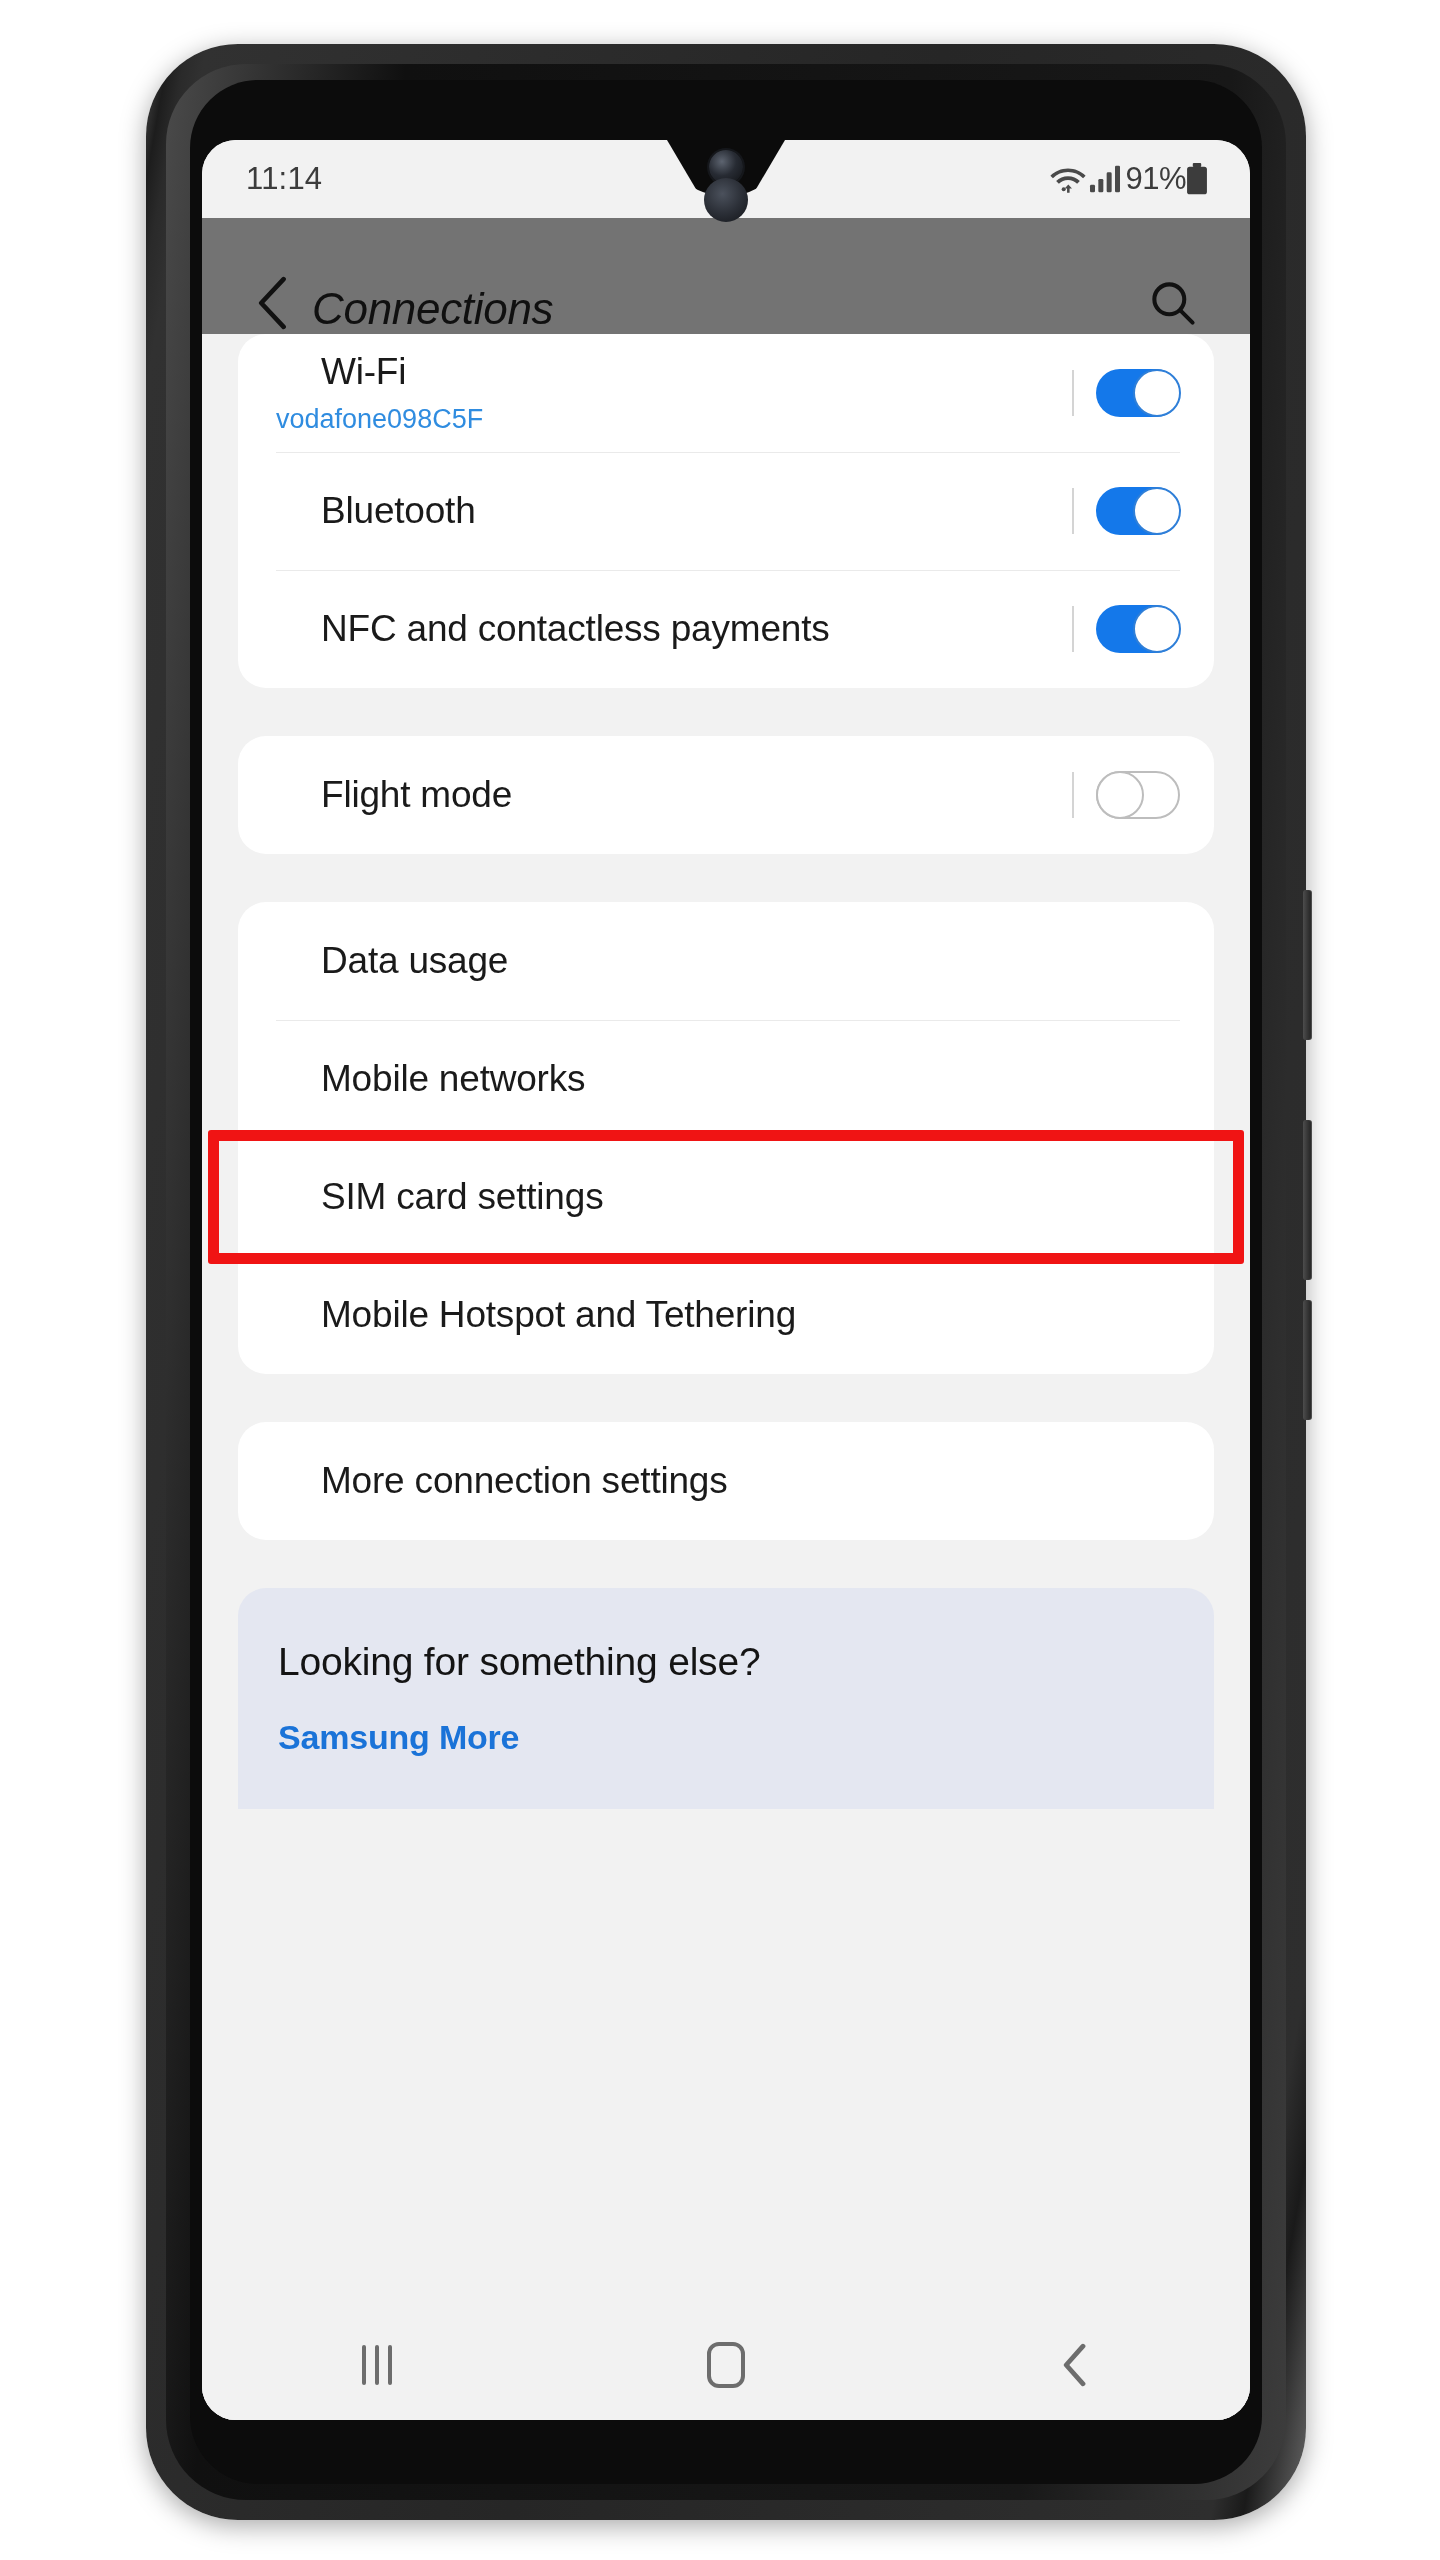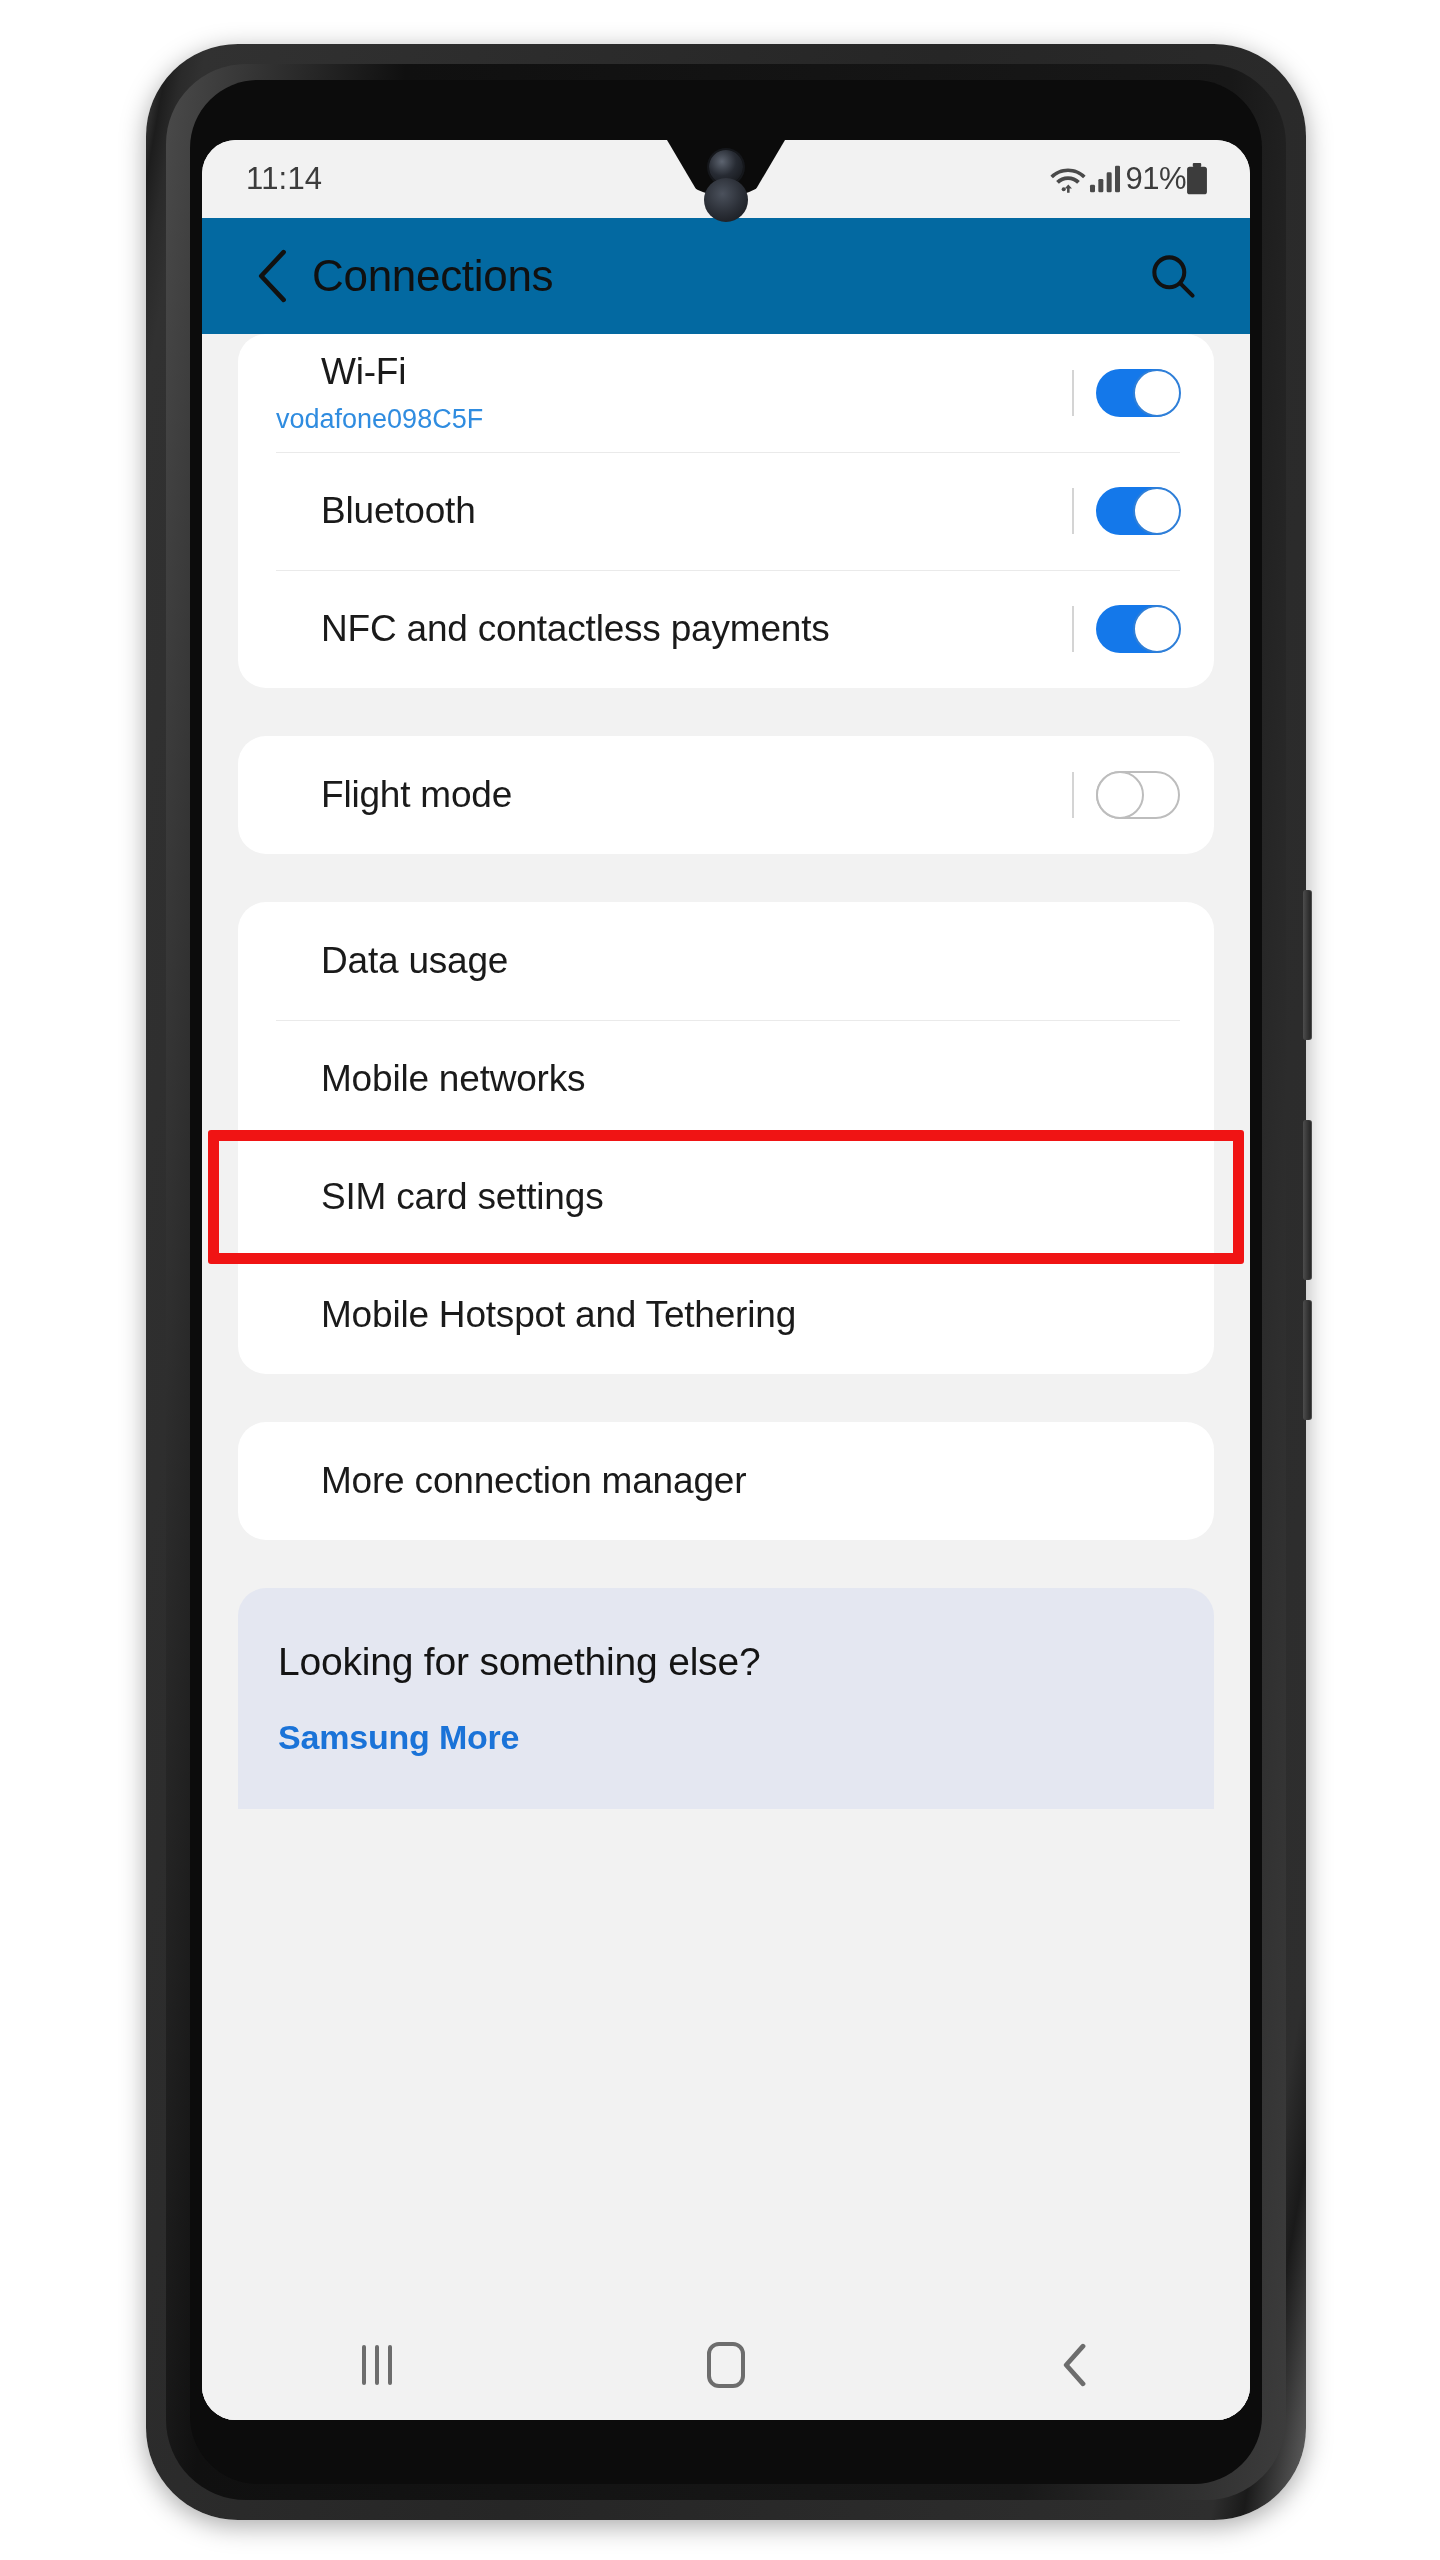--- a/index.html
+++ b/index.html
@@ -144,23 +144,24 @@
     color: #3c3c3c;
     margin-left: 3px;
     letter-spacing: -0.5px;
   }
   .icon-svg { display: block; }
 
   
   .appbar {
     height: 116px;
     display: flex;
-    align-items: center;
+    align-items: flex-end;
     padding: 0 46px 0 40px;
-    background: #0369a1;
+    background: #737373;
+    font-style: italic;
   }
   .back-chevron {
     width: 62px;
     height: 62px;
     display: flex;
     align-items: center;
     justify-content: center;
     flex: 0 0 auto;
   }
   .appbar-title {
@@ -472,21 +473,21 @@
             <div class="row-title">Mobile Hotspot and Tethering</div>
           </div>
         </div>
       </div>
 
       <div class="grp-gap"></div>
 
       <div class="card">
         <div class="row">
           <div class="row-texts">
-            <div class="row-title">More connection manager</div>
+            <div class="row-title">More connection settings</div>
           </div>
         </div>
       </div>
 
       <div class="grp-gap"></div>
 
       <div class="card promo">
         <div class="promo-inner">
           <div class="promo-title">Looking for something else?</div>
           <div class="promo-link">Samsung More</div>

